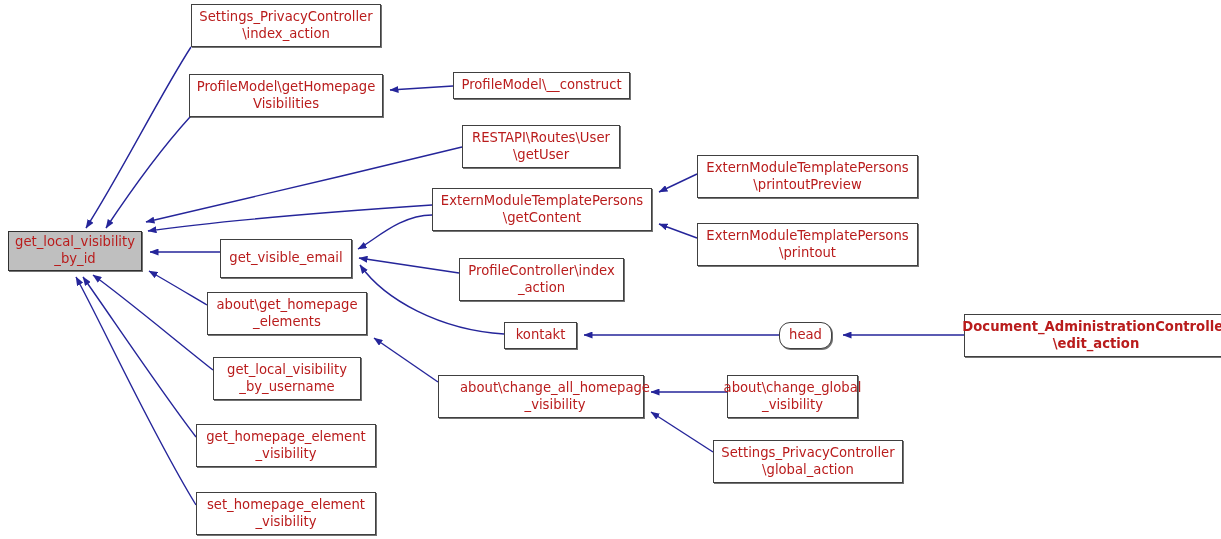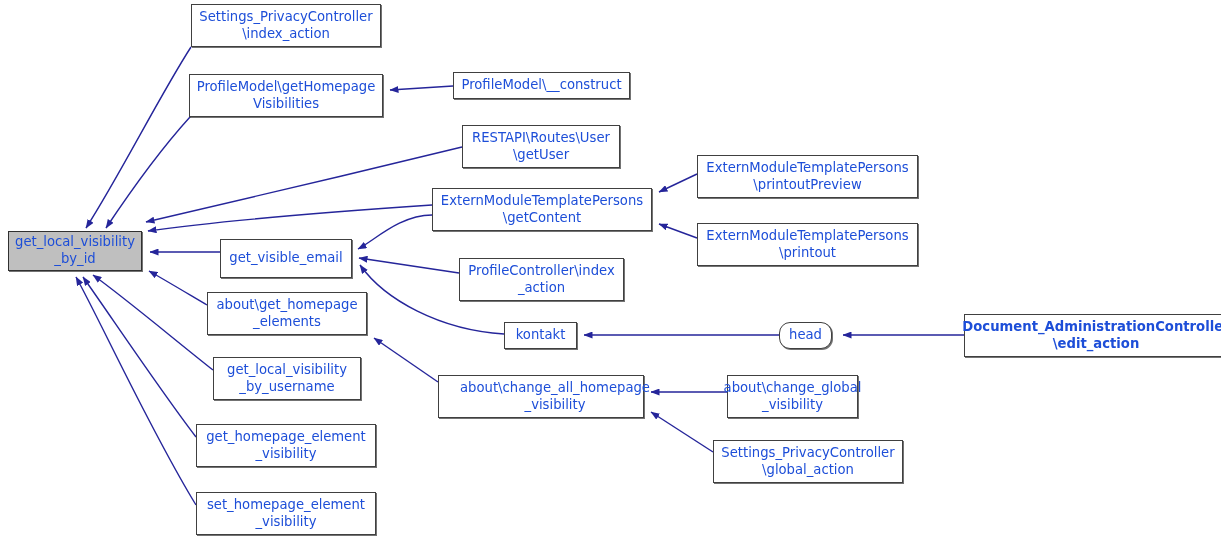--- a/index.html
+++ b/index.html
@@ -4,21 +4,21 @@
 <style>
   html,body{margin:0;padding:0;background:#ffffff;}
   body{font-family:"DejaVu Sans","Liberation Sans",sans-serif;}
   #canvas{position:relative;width:1221px;height:539px;background:#ffffff;overflow:hidden;}
   #edges{position:absolute;left:0;top:0;width:1221px;height:539px;}
   .node{
     position:absolute;
     box-sizing:border-box;
     border:1px solid #404040;
     background:#ffffff;
-    color:#1d4ed8;
+    color:#b91c1c;
     font-size:13.2px;
     line-height:1.28;
     display:flex;
     align-items:center;
     justify-content:center;
     text-align:center;
     white-space:pre-line;
     z-index:5;
     box-shadow:1px 1px 0 rgba(0,0,0,0.55);
   }

